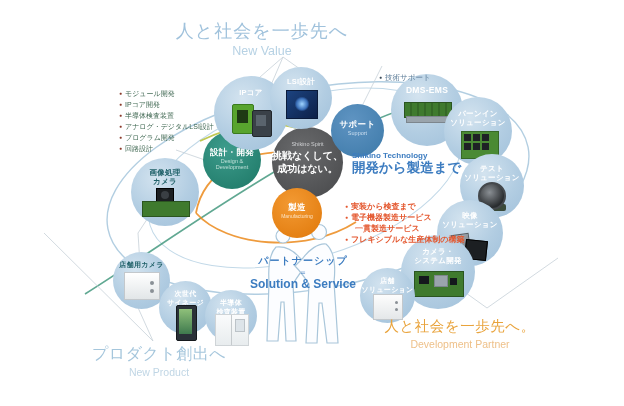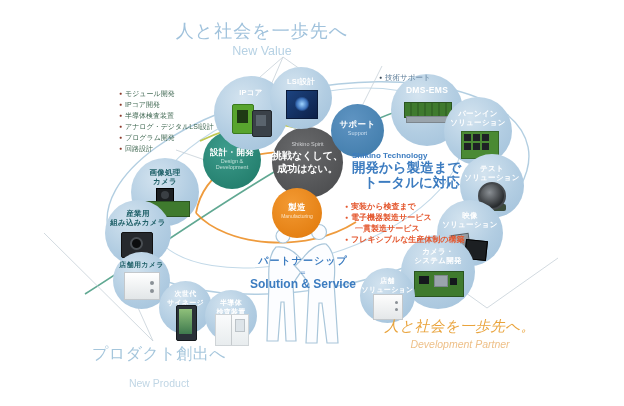--- a/index.html
+++ b/index.html
@@ -30,21 +30,21 @@
   .svc div{font-size:8px;font-weight:bold;color:#e4572e;line-height:11px;white-space:nowrap;}
   .svc div.b::before{content:"●";font-size:5px;margin-right:3px;vertical-align:1px;}
   .svc div.nb{margin-left:10px;}
   .pship{text-align:center;color:#3c7cc0;}
   .pship .p1{font-size:10px;font-weight:bold;letter-spacing:1px;}
   .pship .p2{font-size:8px;line-height:9px;}
   .pship .p3{font-size:12px;font-weight:bold;}
   .dp-jp{font-size:14.5px;color:#e9a33b;text-align:center;letter-spacing:.5px;}
   .dp-en{font-size:10.5px;color:#eec089;text-align:center;margin-top:2px;}
   .np-jp{font-size:16px;color:#a5c6dc;text-align:center;letter-spacing:.5px;}
-  .np-en{font-size:10.5px;color:#c0d6e5;text-align:center;margin-top:12px;}
+  .np-en{font-size:10.5px;color:#c0d6e5;text-align:center;margin-top:1px;}
   
   .chipgrid{display:flex;flex-wrap:wrap;width:30px;}
   .chipgrid i{display:block;width:7px;height:7px;background:#1e2125;margin:1px;}
 </style>
 </head>
 <body>
 
 <div id="stage">
 
   <svg class="bg" width="624" height="406" viewBox="0 0 624 406">
@@ -113,37 +113,36 @@
   </div>
 
   <div class="node orange" style="left:272px;top:188px;width:50px;height:50px;">
     <div class="nlabel" style="padding-top:15px;font-size:8.5px;">製造</div>
     <div style="font-size:5px;color:#fbe2c2;margin-top:1px;">Manufacturing</div>
   </div>
 
   <div class="txt tech" style="left:352px;top:151px;">
     <div class="tb">Shikino Technology</div>
     <div class="t1">開発から製造まで</div>
-    <div class="t2">トータルに対応</div>
   </div>
 
   <div class="txt svc" style="left:345px;top:201px;">
     <div class="b">実装から検査まで</div>
     <div class="b">電子機器製造サービス</div>
     <div class="nb">一貫製造サービス</div>
     <div class="b">フレキシブルな生産体制の構築</div>
   </div>
 
   <div class="txt pship" style="left:238px;top:254px;width:130px;">
     <div class="p1">パートナーシップ</div>
     <div class="p2">＝</div>
     <div class="p3">Solution &amp; Service</div>
   </div>
 
-  <div class="txt" style="left:375px;top:317px;width:170px;font-style:italic;">
+  <div class="txt" style="left:375px;top:317px;width:170px;">
     <div class="dp-jp">人と社会を一歩先へ。</div>
     <div class="dp-en">Development Partner</div>
   </div>
 
   <div class="txt" style="left:79px;top:344px;width:160px;">
     <div class="np-jp">プロダクト創出へ</div>
     <div class="np-en">New Product</div>
   </div>
 
   <div class="node blue" style="left:214px;top:76px;width:74px;height:74px;">
@@ -246,31 +245,20 @@
       <span>カメラ</span>
     </div>
     <div class="thumb" style="left:11px;top:30px;width:46px;height:32px;">
       <div style="position:absolute;left:14px;top:0;width:16px;height:13px;background:#1c1f22;border:1px solid #000;">
         <div style="position:absolute;left:4px;top:2px;width:8px;height:8px;background:#3a3f44;border-radius:50%;"></div>
       </div>
       <div style="position:absolute;left:0;top:13px;width:46px;height:14px;background:#3f7a2e;border:1px solid #2b5520;"></div>
     </div>
   </div>
 
-  <div class="node blue" style="left:105px;top:200px;width:66px;height:66px;">
-    <div class="nlabel dk" style="padding-top:9px;">
-      <span>産業用</span><br>
-      <span>組み込みカメラ</span>
-    </div>
-    <div class="thumb" style="left:16px;top:30px;width:32px;height:28px;">
-      <div style="position:absolute;left:0;top:2px;width:30px;height:24px;background:#26292d;border:1px solid #111;border-radius:2px;">
-        <div style="position:absolute;left:8px;top:4px;width:13px;height:13px;background:#0c0d0e;border:2px solid #4a4f54;border-radius:50%;box-sizing:border-box;"></div>
-      </div>
-    </div>
-  </div>
 
   <div class="node blue" style="left:113px;top:252px;width:57px;height:57px;">
     <div class="nlabel dk" style="padding-top:8px;font-size:7px;">店舗用カメラ</div>
     <div class="thumb" style="left:11px;top:20px;width:36px;height:28px;">
       <div style="position:absolute;left:0;top:0;width:34px;height:26px;background:linear-gradient(180deg,#ffffff,#e2e6e8);border:1px solid #c3c8cc;">
         <div style="position:absolute;right:5px;top:8px;width:4px;height:4px;background:#8a9096;border-radius:50%;"></div>
         <div style="position:absolute;right:5px;top:16px;width:4px;height:4px;background:#8a9096;border-radius:50%;"></div>
       </div>
     </div>
   </div>

